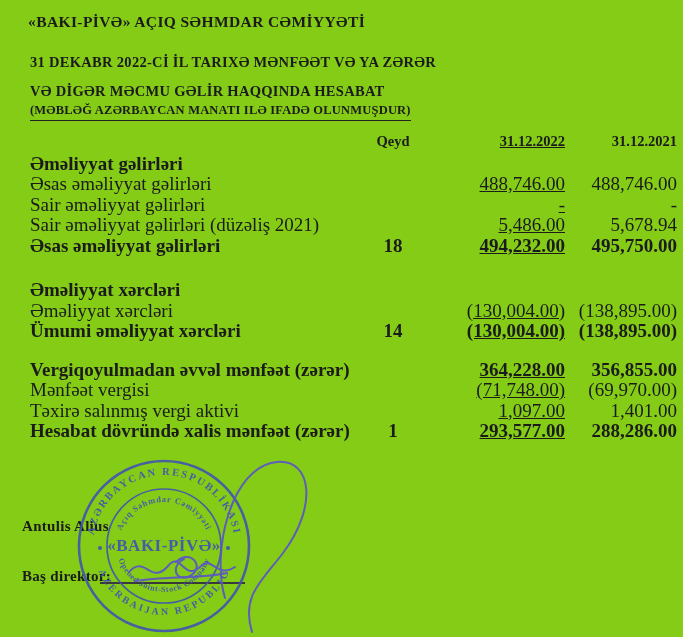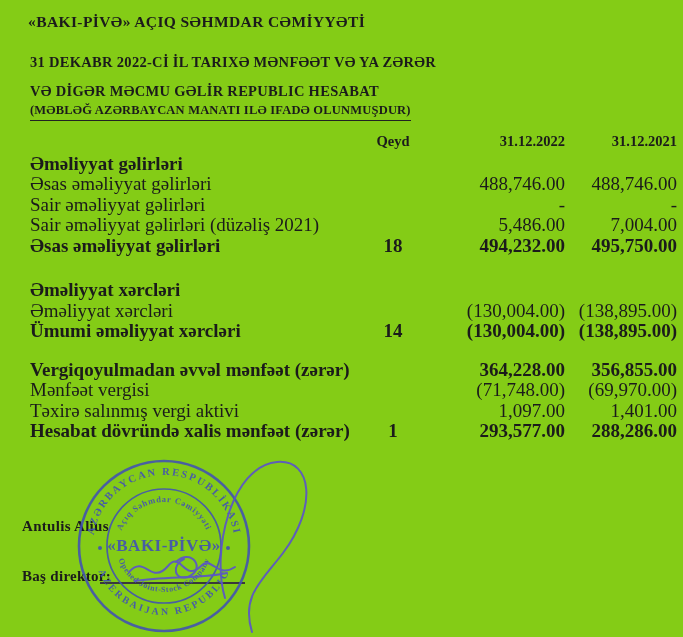--- a/index.html
+++ b/index.html
@@ -24,21 +24,21 @@
     font-size: 12.5px; font-weight: bold; letter-spacing: 0.2px;
     display: inline-block; border-bottom: 1.5px solid #222; padding-bottom: 2px; margin-top: 1px;
   }
 
   
   .fin-table { position: absolute; left: 30px; top: 131px; width: 647px; }
   .row { display: flex; height: 20.5px; align-items: center; }
   .row .c { font-size: 19px; line-height: 20.5px; white-space: nowrap; }
   .row .label { width: 318px; text-align: left; }
   .row .qeyd  { width: 90px;  text-align: center; }
-  .row .v22   { width: 127px; text-align: right; }
+  .row .v22   { width: 127px; text-align: right; text-decoration: underline; }
   .row .v21   { width: 112px; text-align: right; }
   .row.bold .c { font-weight: bold; }
   .row.header .c { font-weight: bold; font-size: 14.5px; }
   .row.header { margin-bottom: 2px; }
   .gap-lg { height: 24px; }
   .gap-md { height: 18px; }
 
   
   .sig-name {
     position: absolute; left: 22px; top: 518px;
@@ -55,21 +55,21 @@
   .stamp-svg { position: absolute; left: 55px; top: 450px; }
 </style>
 </head>
 <body>
 
 <div class="page">
 
   <div class="doc-title">«BAKI-PİVƏ» AÇIQ SƏHMDAR CƏMİYYƏTİ</div>
   <div class="doc-subtitle">
     <div class="line">31 DEKABR 2022-Cİ İL TARIXƏ MƏNFƏƏT VƏ YA ZƏRƏR</div>
-    <div class="line">VƏ DİGƏR MƏCMU GƏLİR REPUBLIC HESABAT</div>
+    <div class="line">VƏ DİGƏR MƏCMU GƏLİR HAQQINDA HESABAT</div>
     <div><span class="note">(MƏBLƏĞ AZƏRBAYCAN MANATI ILƏ IFADƏ OLUNMUŞDUR)</span></div>
   </div>
 
   <div class="fin-table">
     <div class="row header">
       <div class="c label"></div>
       <div class="c qeyd">Qeyd</div>
       <div class="c v22">31.12.2022</div>
       <div class="c v21">31.12.2021</div>
     </div>
@@ -89,21 +89,21 @@
     <div class="row">
       <div class="c label">Sair əməliyyat gəlirləri</div>
       <div class="c qeyd"></div>
       <div class="c v22">-</div>
       <div class="c v21">-</div>
     </div>
     <div class="row">
       <div class="c label">Sair əməliyyat gəlirləri (düzəliş 2021)</div>
       <div class="c qeyd"></div>
       <div class="c v22">5,486.00</div>
-      <div class="c v21">7,004.00</div>
+      <div class="c v21">5,678.94</div>
     </div>
     <div class="row bold">
       <div class="c label">Əsas əməliyyat gəlirləri</div>
       <div class="c qeyd">18</div>
       <div class="c v22">494,232.00</div>
       <div class="c v21">495,750.00</div>
     </div>
 
     <div class="gap-lg"></div>
 

